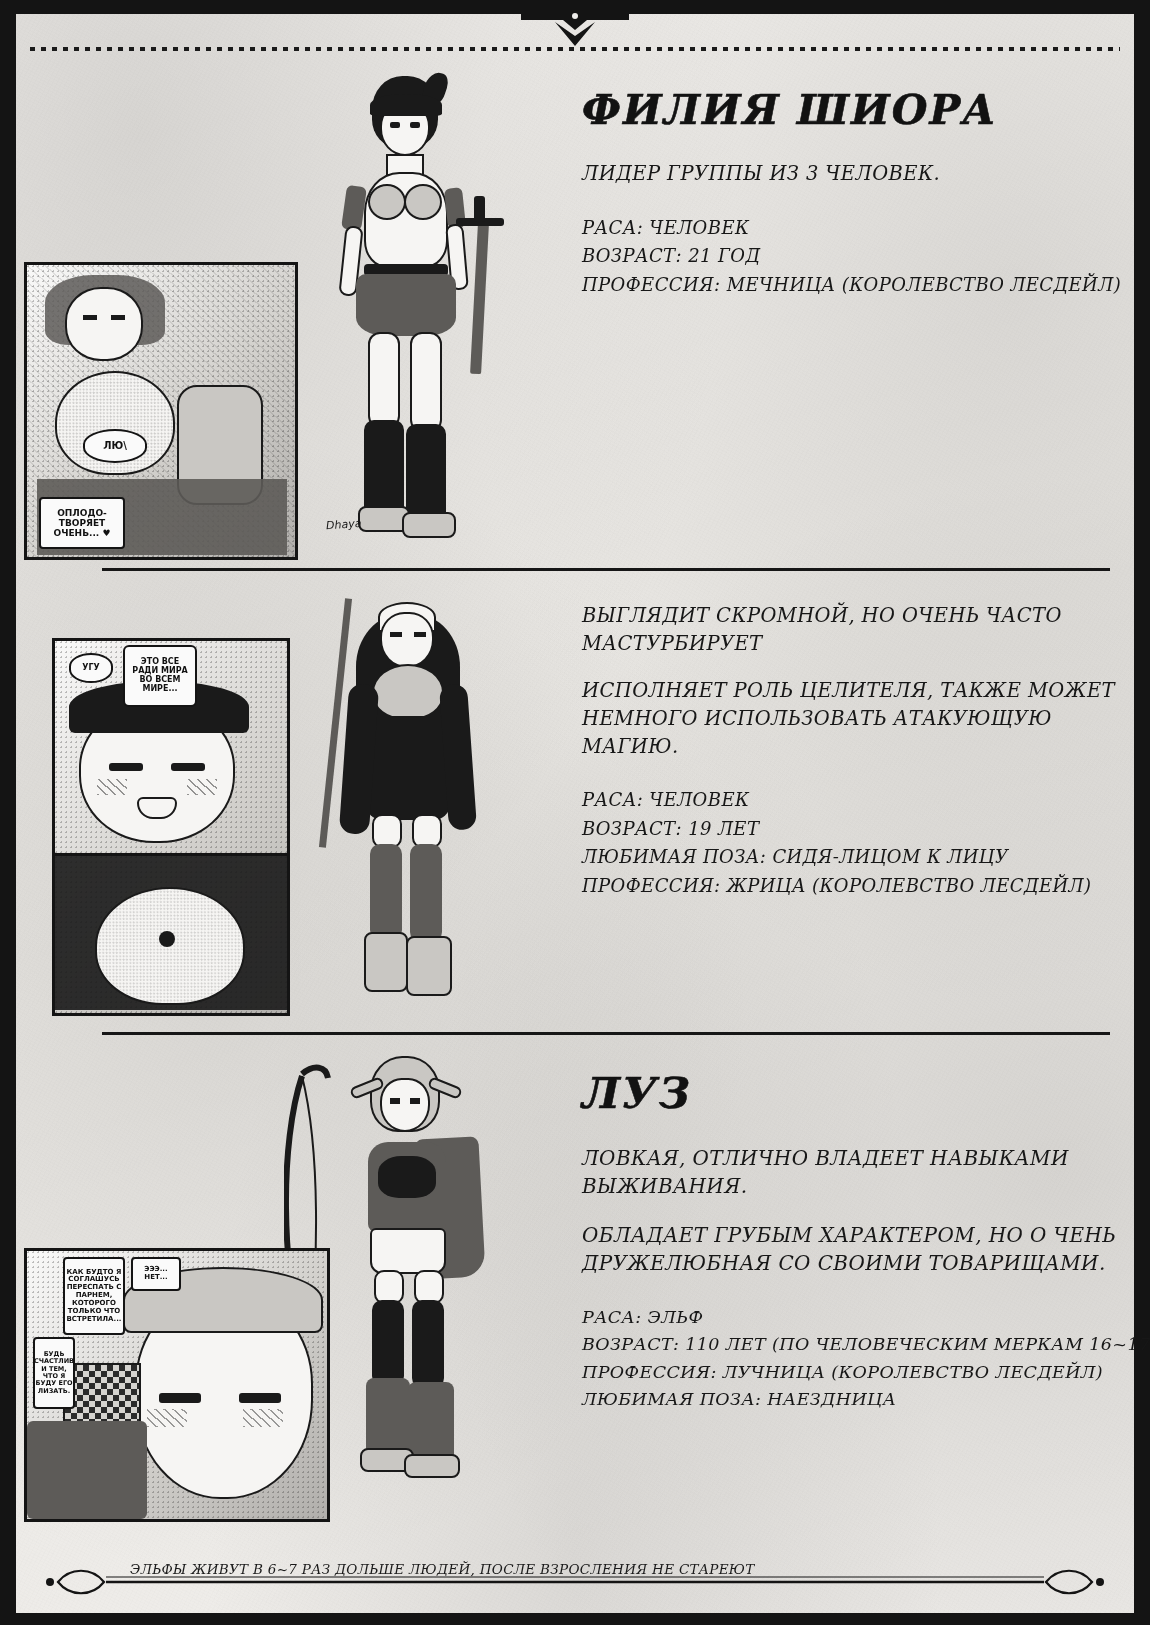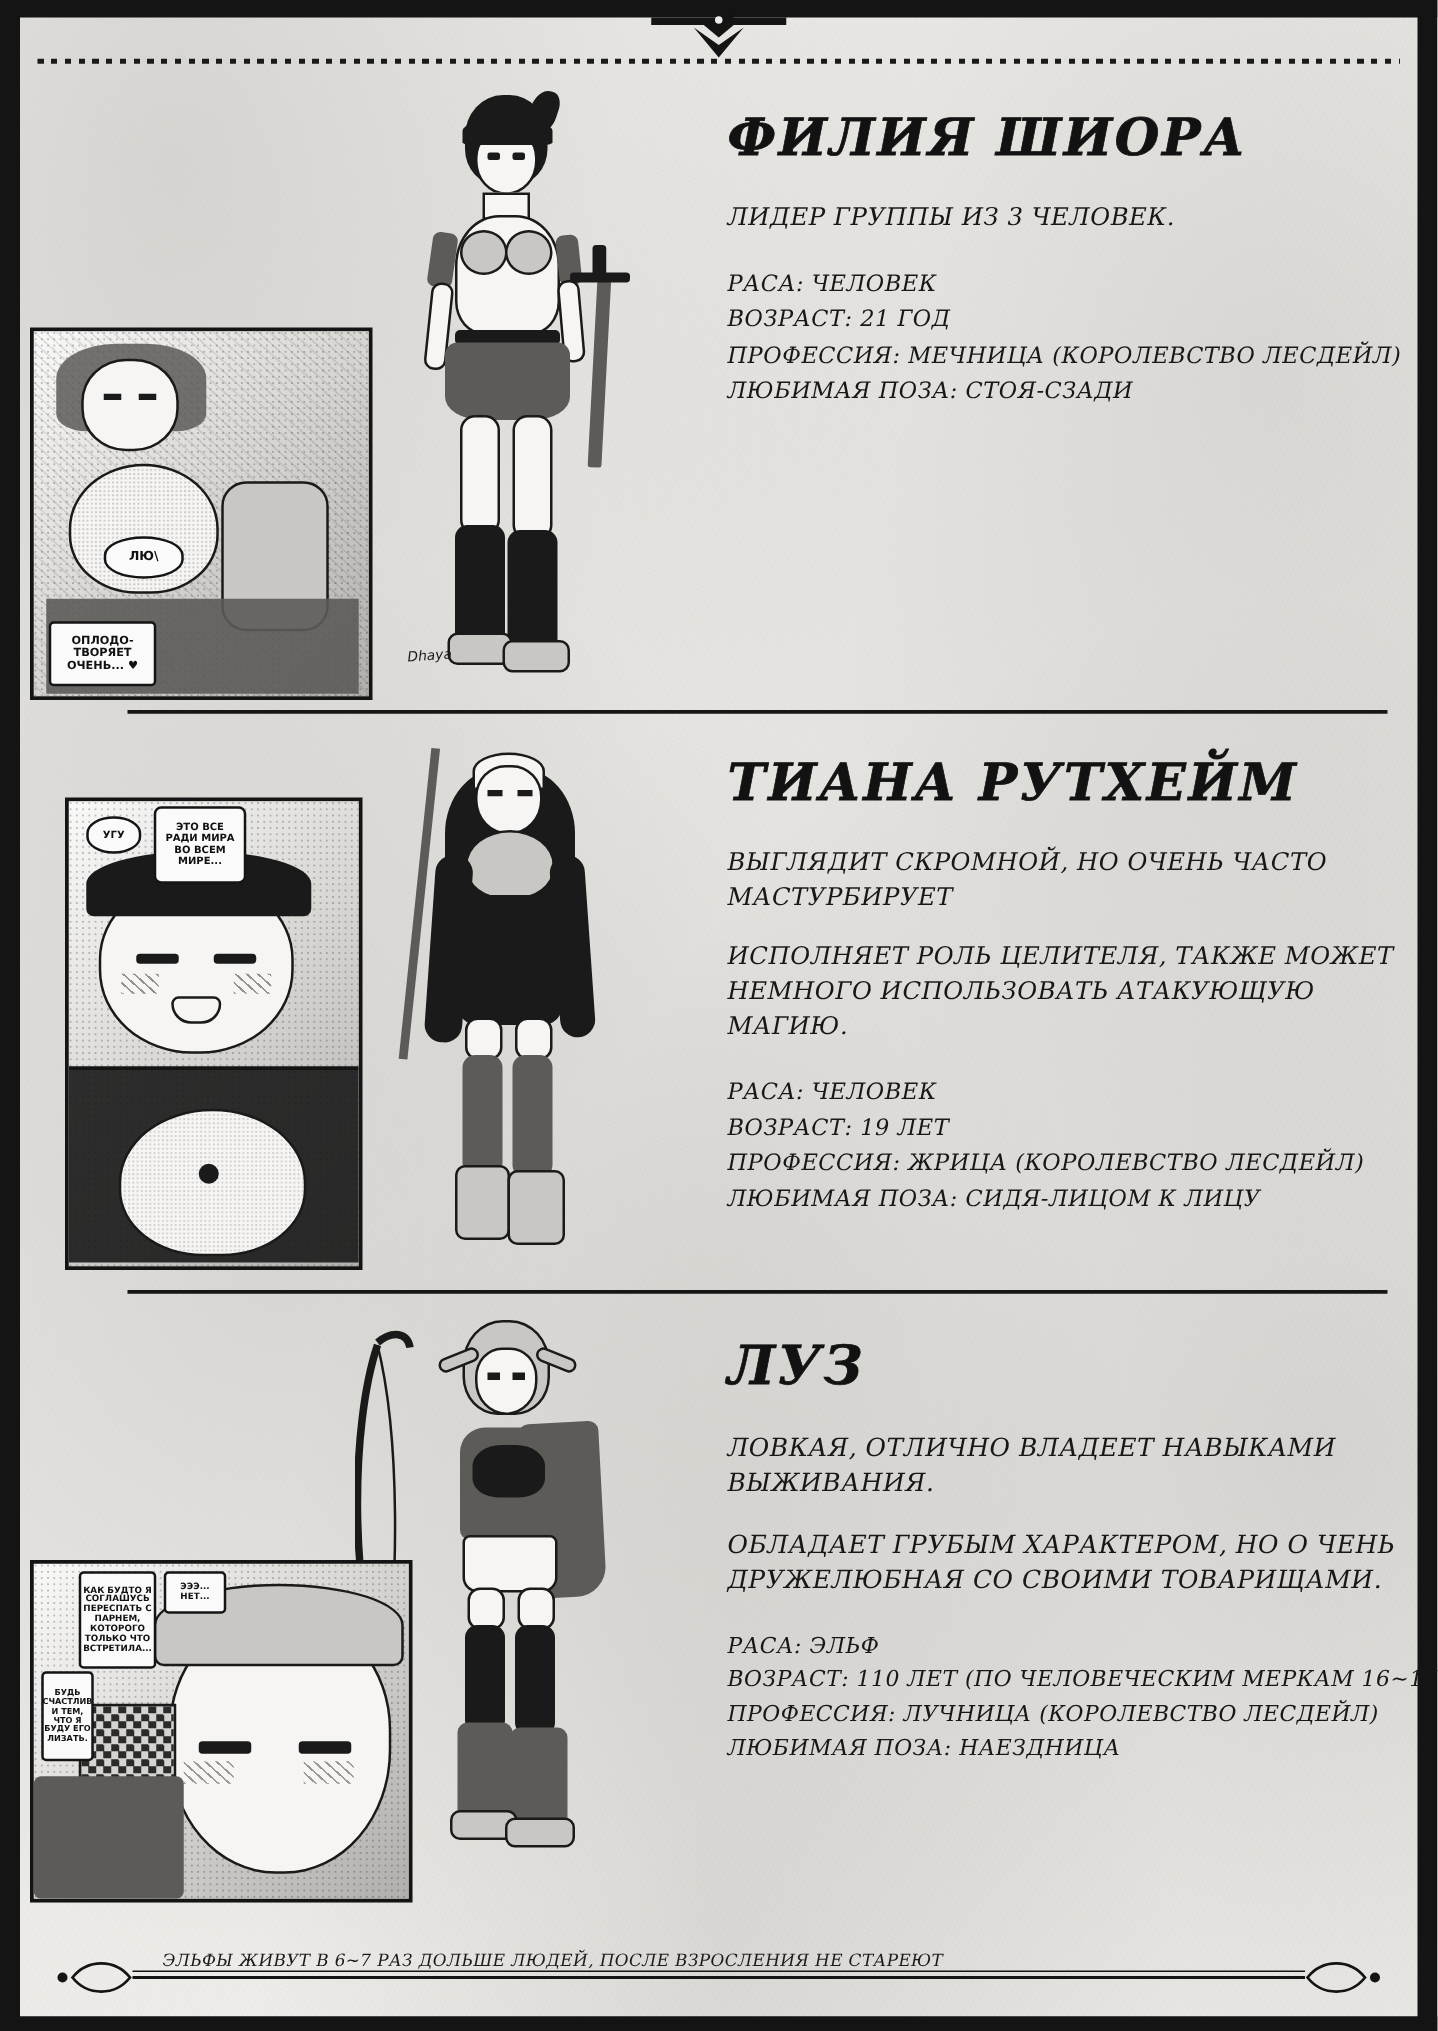--- a/index.html
+++ b/index.html
@@ -360,24 +360,20 @@
             <span class="stat-value">ЧЕЛОВЕК</span>
           </div>
           <div class="stat-row">
             <span class="stat-label">ВОЗРАСТ:</span>
             <span class="stat-value">21 ГОД</span>
           </div>
           <div class="stat-row">
             <span class="stat-label">ПРОФЕССИЯ:</span>
             <span class="stat-value">МЕЧНИЦА (КОРОЛЕВСТВО ЛЕСДЕЙЛ)</span>
           </div>
-          <div class="stat-row">
-            <span class="stat-label">ЛЮБИМАЯ ПОЗА:</span>
-            <span class="stat-value">СТОЯ-СЗАДИ</span>
-          </div>
         </div>
       </div>
     </div>
 
     <div class="divider divider-1"></div>
 
     <div class="entry entry-2">
       <div class="art-col">
         <div class="art-wrap">
 
@@ -426,39 +422,38 @@
 
             <div class="ink" style="left:0; top:215px; width:232px; height:154px; opacity:0.9;"></div>
             <div class="ink white" style="left:40px; top:246px; width:150px; height:118px; border-radius:50% 50% 45% 45%;"></div>
             <div class="tone dense" style="left:40px; top:246px; width:150px; height:118px; border-radius:50%; opacity:0.3;"></div>
             <div class="ink" style="left:104px; top:290px; width:16px; height:16px; border-radius:50%;"></div>
           </div>
         </div>
       </div>
 
       <div class="text-col">
-        <h2 class="char-name">ТИАНА РУТХЕЙМ</h2>
         <p class="desc">ВЫГЛЯДИТ СКРОМНОЙ, НО ОЧЕНЬ ЧАСТО МАСТУРБИРУЕТ</p>
         <p class="desc">ИСПОЛНЯЕТ РОЛЬ ЦЕЛИТЕЛЯ, ТАКЖЕ МОЖЕТ НЕМНОГО ИСПОЛЬЗОВАТЬ АТАКУЮЩУЮ МАГИЮ.</p>
         <div class="stats">
           <div class="stat-row">
             <span class="stat-label">РАСА:</span>
             <span class="stat-value">ЧЕЛОВЕК</span>
           </div>
           <div class="stat-row">
             <span class="stat-label">ВОЗРАСТ:</span>
             <span class="stat-value">19 ЛЕТ</span>
           </div>
           <div class="stat-row">
+            <span class="stat-label">ЛЮБИМАЯ ПОЗА:</span>
+            <span class="stat-value">СИДЯ-ЛИЦОМ К ЛИЦУ</span>
+          </div>
+          <div class="stat-row">
             <span class="stat-label">ПРОФЕССИЯ:</span>
             <span class="stat-value">ЖРИЦА (КОРОЛЕВСТВО ЛЕСДЕЙЛ)</span>
-          </div>
-          <div class="stat-row">
-            <span class="stat-label">ЛЮБИМАЯ ПОЗА:</span>
-            <span class="stat-value">СИДЯ-ЛИЦОМ К ЛИЦУ</span>
           </div>
         </div>
       </div>
     </div>
 
     <div class="divider divider-2"></div>
 
     <div class="entry entry-3">
       <div class="art-col">
         <div class="art-wrap">

